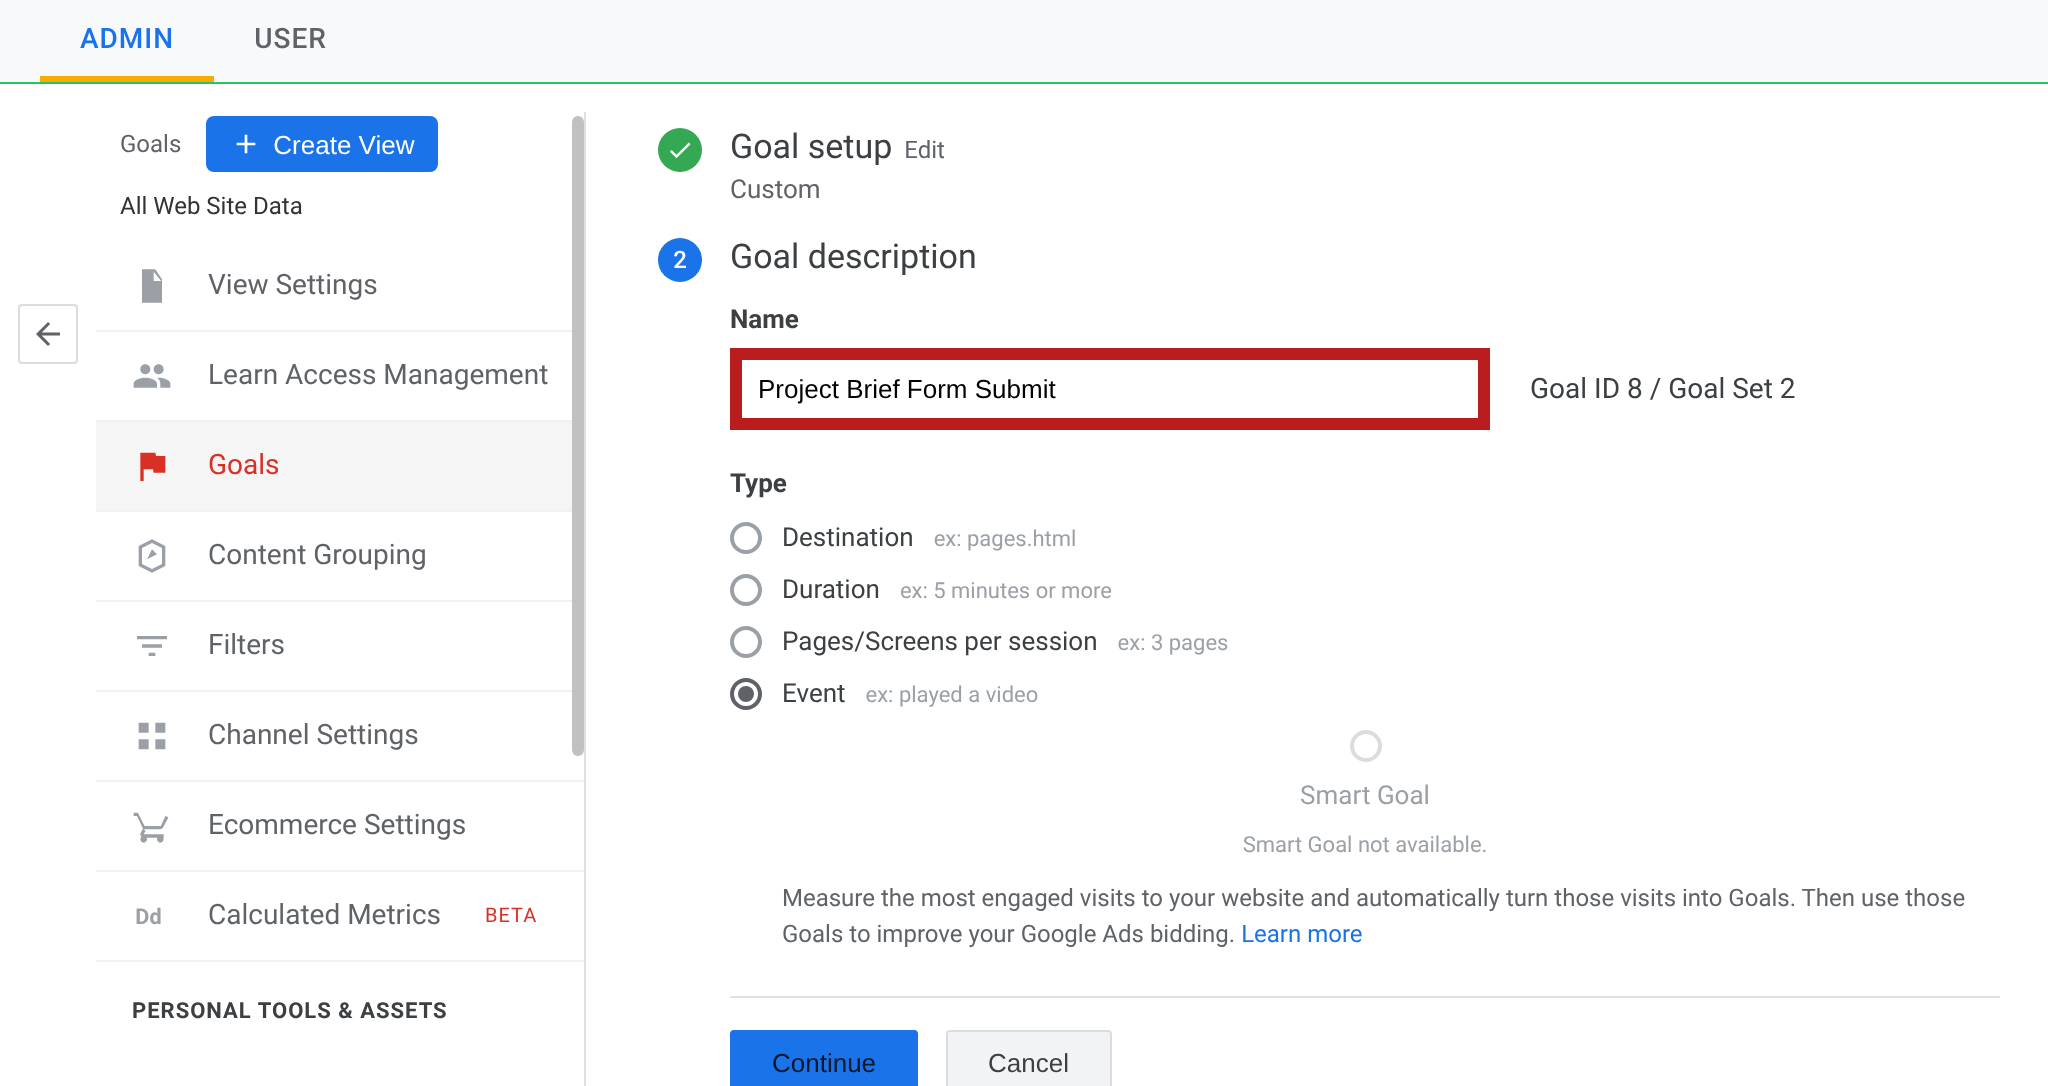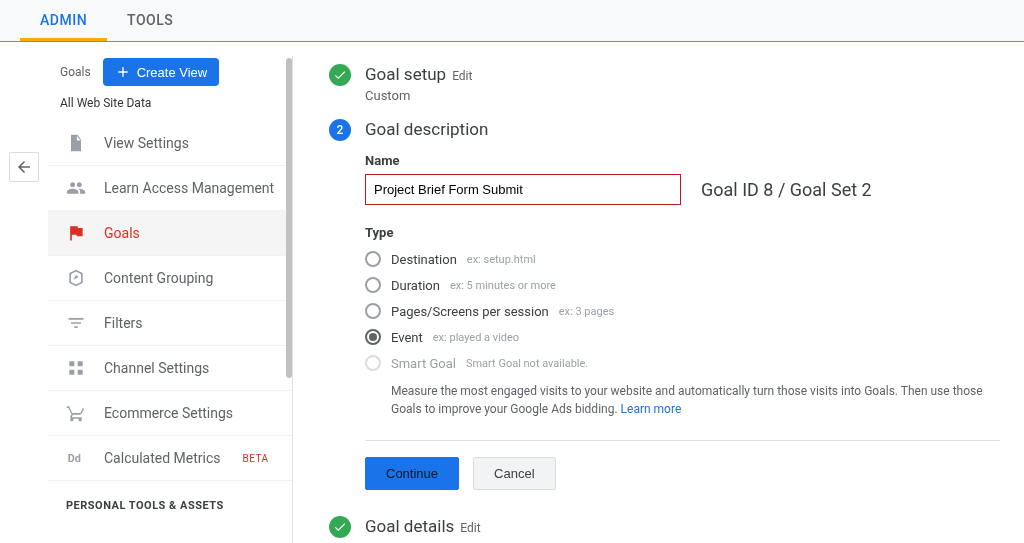--- a/index.html
+++ b/index.html
@@ -40,25 +40,25 @@
   .step-badge.done svg{width:14px;height:14px;fill:#fff;}
   .step-badge.current { background:#1a73e8;}
   .step-head { display:flex; align-items:baseline; gap:6px;}
   .step-title { font-size:17px; color:#3c4043;}
   .edit-link { font-size:12px; color:#5f6368;}
   .step-sub { font-size:13px; color:#5f6368; margin-top:4px;}
   .step-body { flex:1; }
 
   .field-label { font-size:13px; font-weight:700; color:#3c4043; margin-top:14px; margin-bottom:6px;}
   .name-row { display:flex; align-items:center; gap:20px;}
-  .name-input { width:316px; padding:7px 8px; font-size:13px; border:1px solid #b91c1c; outline:none;}
-  .goal-id { font-size:18px; color:#3c4043;}
+  .name-input { width:380px; padding:7px 8px; font-size:13px; border:6px solid #b91c1c; outline:none;}
+  .goal-id { font-size:14px; color:#3c4043;}
 
   .radio-row { display:flex; align-items:center; gap:10px; padding:5px 0;}
-  .radio-row.disabled { color:#9aa0a6;}
+  .radio-row.disabled { color:#9aa0a6;flex-direction:column;}
   .radio { width:16px; height:16px; border:2px solid #9aa0a6; border-radius:50%; display:flex; align-items:center; justify-content:center; flex-shrink:0;}
   .radio.sel { border-color:#5f6368;}
   .radio.sel::after{content:""; width:8px; height:8px; background:#5f6368; border-radius:50%;}
   .radio.disabled{border-color:#dadce0;}
   .radio-label { font-size:13px; color:#3c4043;}
   .radio-row.disabled .radio-label{color:#9aa0a6;}
   .radio-ex { font-size:11px; color:#9aa0a6;}
   .smart-desc { font-size:12px; color:#5f6368; margin:6px 0 0 26px; line-height:1.5; }
   .learn-more { color:#1a73e8; cursor:pointer;}
 
@@ -66,21 +66,21 @@
   .btn-row { display:flex; gap:14px; margin-bottom:18px;}
   .btn { padding:8px 20px; font-size:13px; font-weight:500; border-radius:2px; cursor:pointer;}
   .btn-primary { background:#1a73e8; color:#0f172a; border:1px solid #1a73e8;}
   .btn-secondary { background:#f1f3f4; color:#3c4043; border:1px solid #dadce0;}
 </style>
 </head>
 <body>
 
 <div class="top-tabs">
   <div class="top-tab active">ADMIN</div>
-  <div class="top-tab">TOOLS</div>
+  <div class="top-tab">USER</div>
 </div>
 
 <div class="body-wrap">
 
   <div class="back-arrow-col">
     <div class="back-arrow">
       <svg viewBox="0 0 24 24">
           <path d="M20 11H7.83l5.59-5.59L12 4l-8 8 8 8 1.41-1.41L7.83 13H20z"></path>
         </svg>
     </div>
@@ -181,21 +181,21 @@
         <div class="name-row">
           <input class="name-input" type="text" value="Project Brief Form Submit" style="">
           <span class="goal-id">Goal ID 8 / Goal Set 2</span>
         </div>
 
         <div class="field-label" style="margin-top:20px;">Type</div>
 
         <div class="radio-row">
           <span class="radio"></span>
           <span class="radio-label">Destination</span>
-          <span class="radio-ex">ex: setup.html</span>
+          <span class="radio-ex">ex: pages.html</span>
         </div>
         <div class="radio-row">
           <span class="radio"></span>
           <span class="radio-label">Duration</span>
           <span class="radio-ex">ex: 5 minutes or more</span>
         </div>
         <div class="radio-row">
           <span class="radio"></span>
           <span class="radio-label">Pages/Screens per session</span>
           <span class="radio-ex">ex: 3 pages</span>

